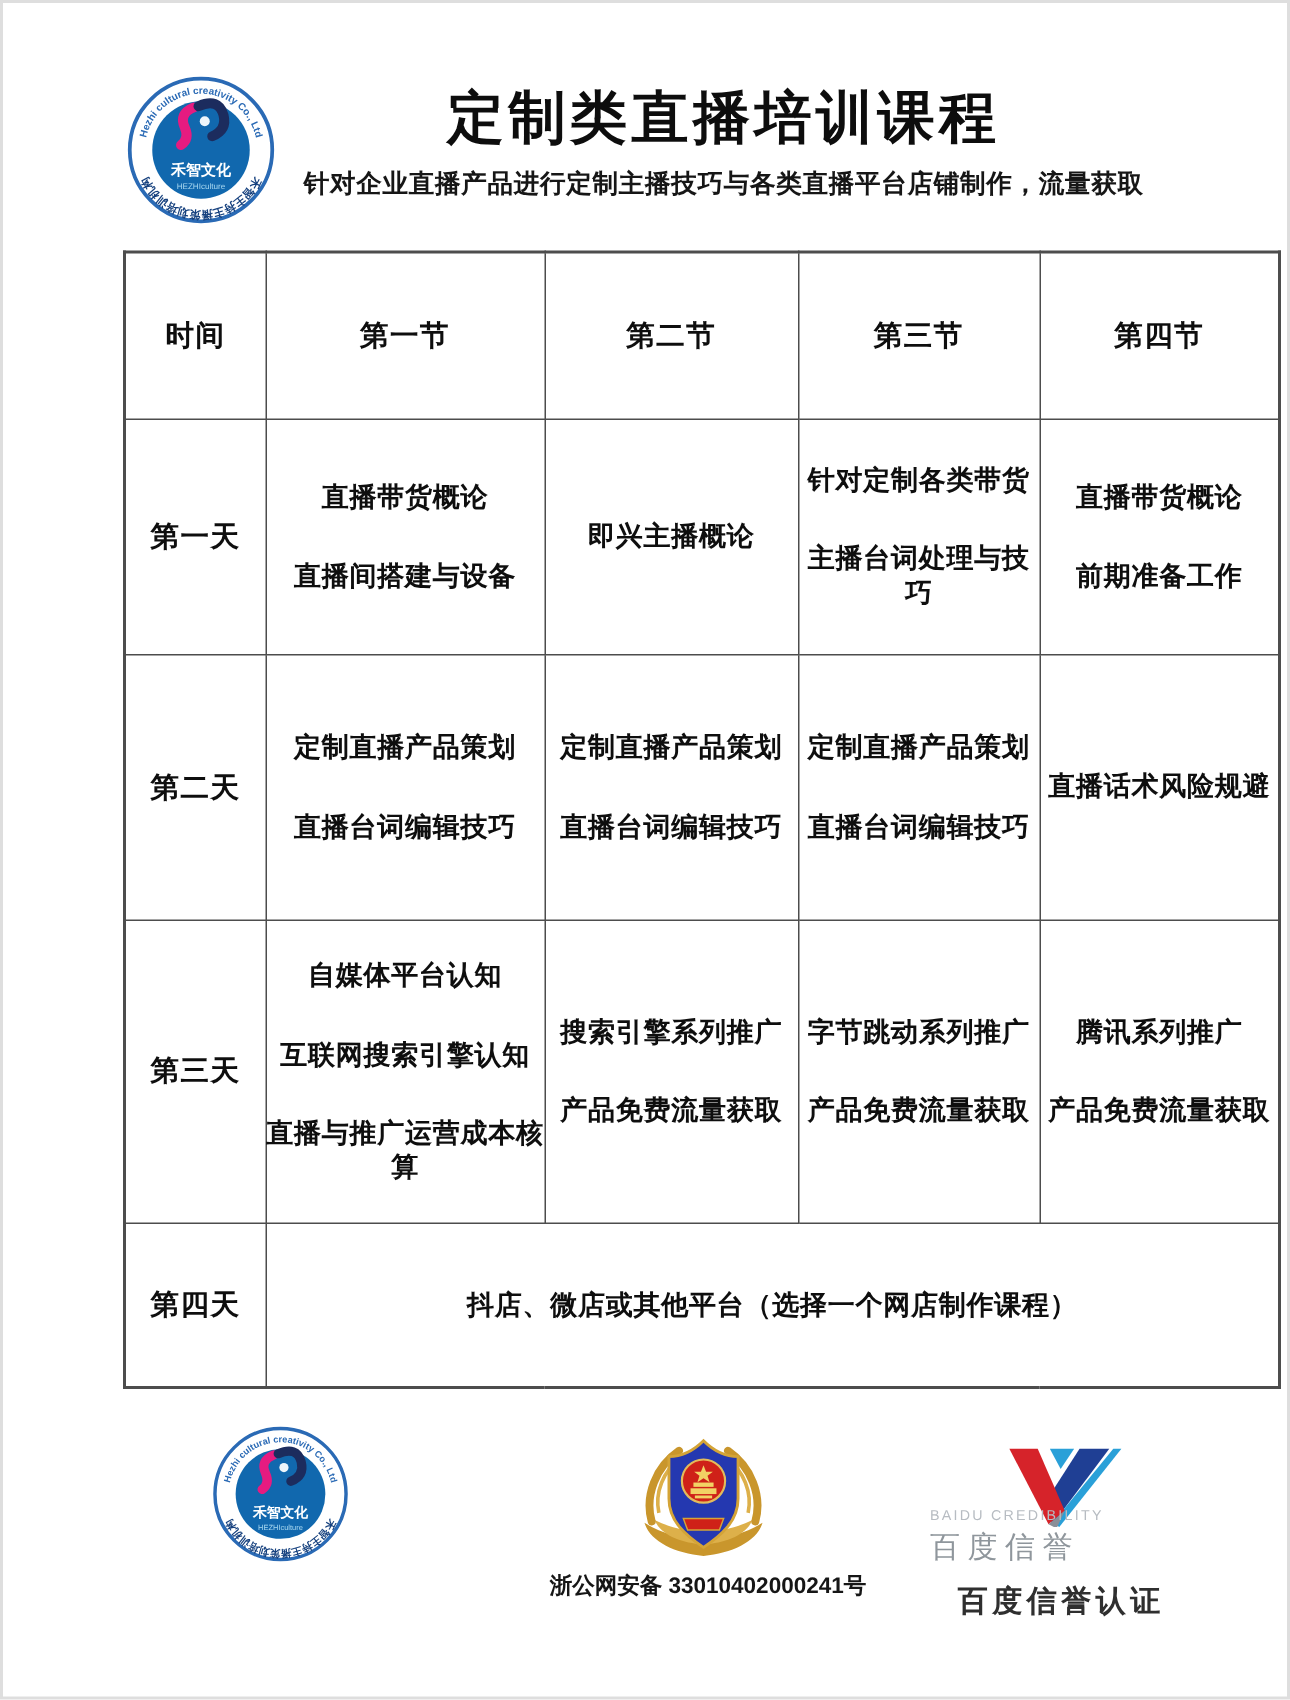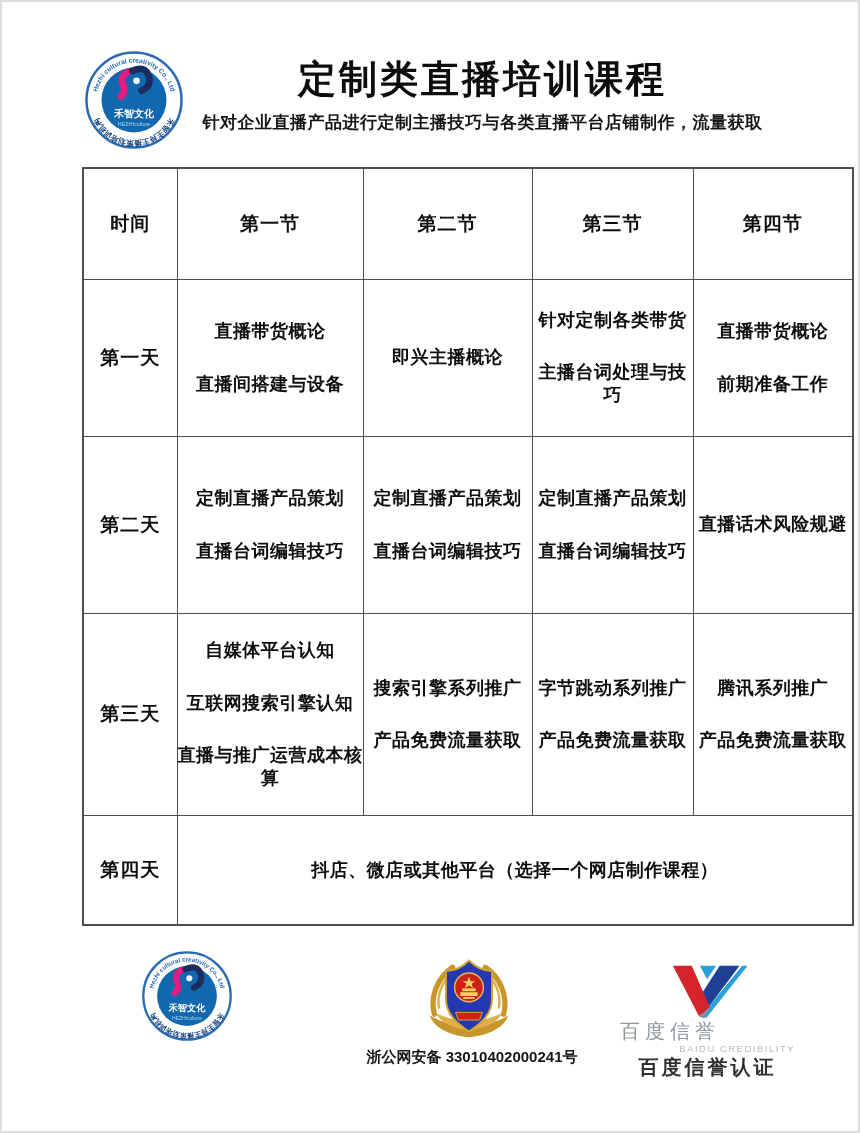--- a/index.html
+++ b/index.html
@@ -32,21 +32,21 @@
 
   
   .icp-text{position:absolute;left:42px;top:1046px;width:290px;text-align:center;
             font-size:15px;color:#8f8f8f;letter-spacing:0.5px;}
   .badge{position:absolute;left:419px;top:951px;width:96px;height:88px;}
   .police-text{position:absolute;left:330px;top:1046px;width:280px;text-align:center;
                font-size:15px;font-weight:700;color:#161616;}
   .baidu-v{position:absolute;left:663px;top:962px;width:86px;height:54px;}
   .baidu-cn{position:absolute;left:618px;top:1016px;width:175px;
             font-size:20px;color:#8f969c;letter-spacing:5px;font-weight:500;}
-  .baidu-en{position:absolute;left:618px;top:1041px;width:175px;text-align:right;
+  .baidu-en{position:absolute;left:618px;top:1003px;width:175px;text-align:left;
             font-size:9.5px;color:#b7bcc2;letter-spacing:1.5px;}
   .baidu-cert{position:absolute;left:608px;top:1052px;width:195px;text-align:center;
               font-size:20px;font-weight:700;color:#2f2f2f;letter-spacing:3px;}
 </style>
 </head>
 <body>
 
 <div class="page">
 
   <div class="logo-top">

